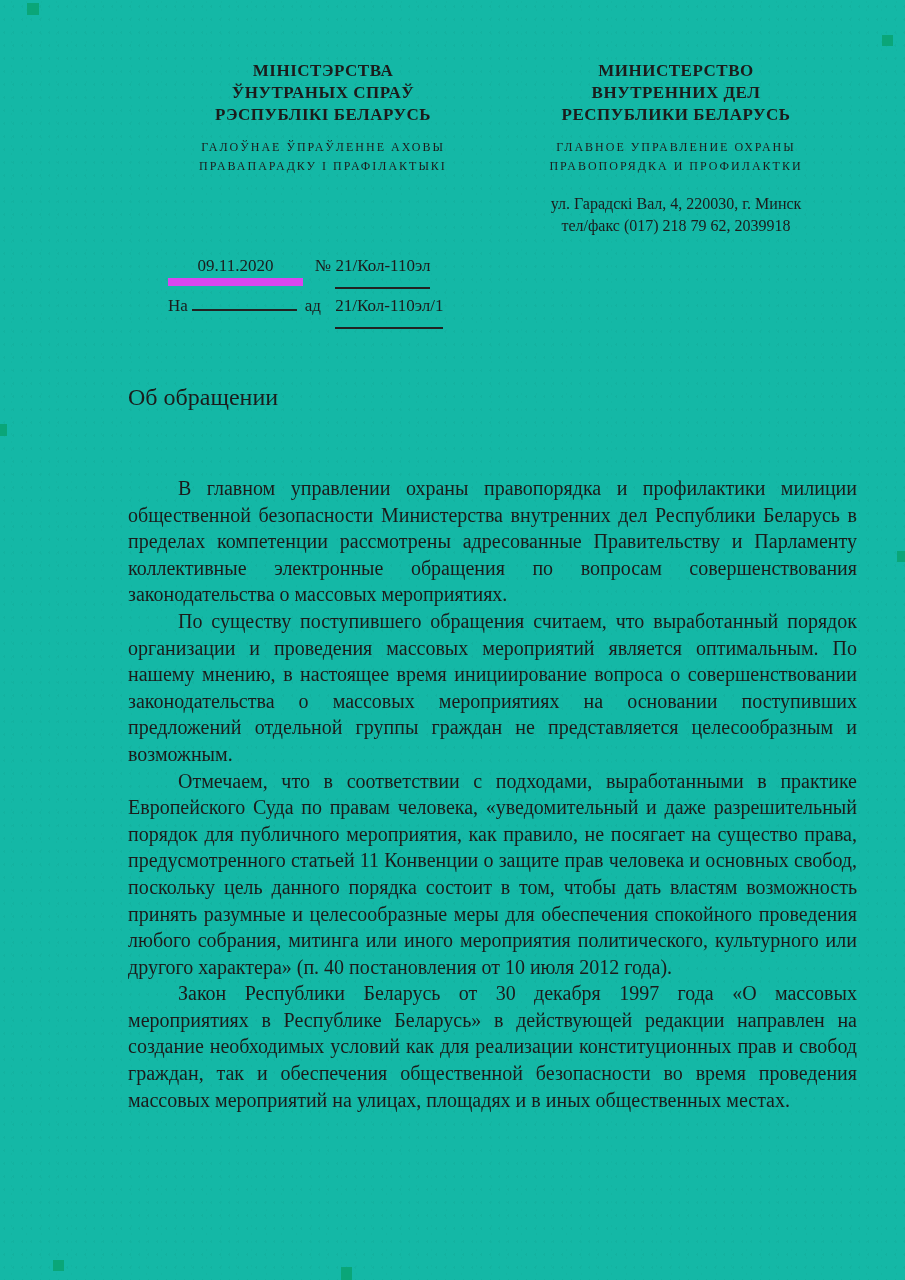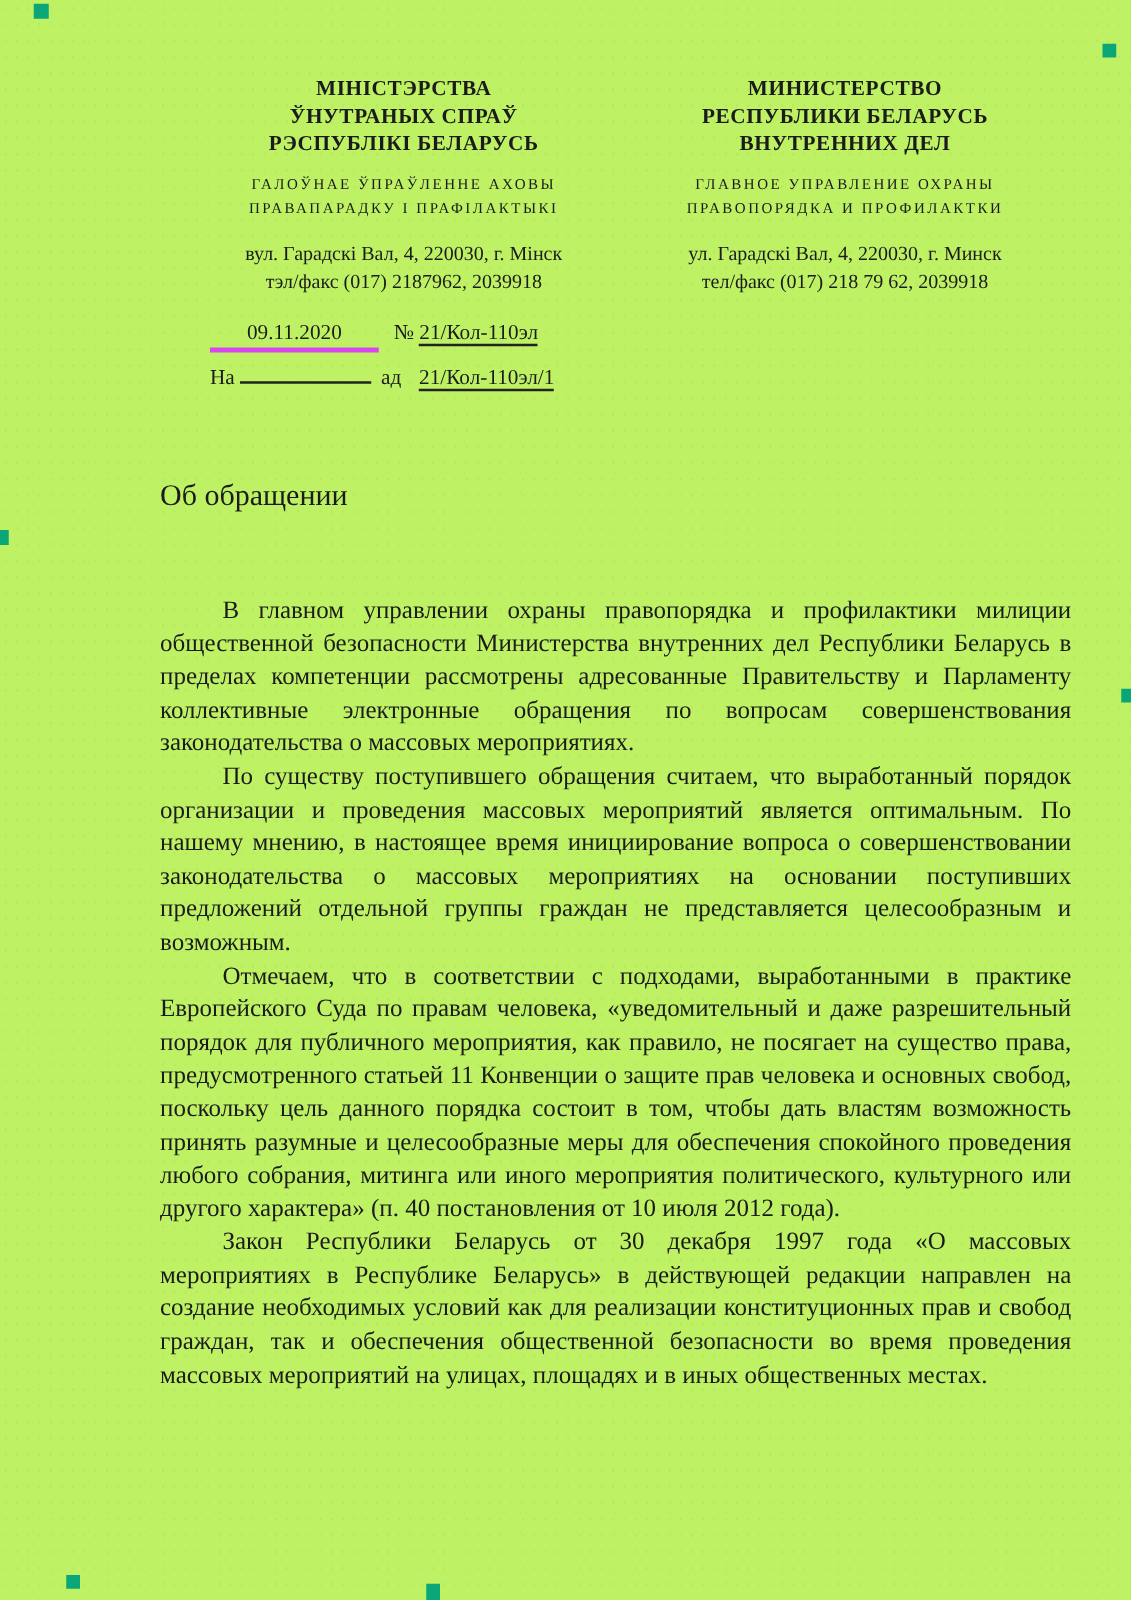--- a/index.html
+++ b/index.html
@@ -1,20 +1,20 @@
 <!DOCTYPE html>
 <html><head>
 <meta charset="utf-8">
 <style>
   html, body { margin: 0; padding: 0; background: #e8e8e8; }
   .page {
     position: relative;
     width: 905px; height: 1280px;
     margin: 0 auto;
-    background: #bef264;
+    background: #14b8a6;
     overflow: hidden;
     font-family: "Liberation Serif", "DejaVu Serif", serif;
     color: #1b1b1b;
   }
   
   .page::before {
     content: "";
     position: absolute; inset: 0;
     background-image:
       radial-gradient(rgba(0,0,0,0.035) 1px, transparent 1px),
@@ -45,23 +45,23 @@
   .addr-line {
     display: block;
     font-size: 16px; line-height: 21.5px;
     white-space: nowrap;
   }
 
   .ref { position: absolute; left: 168px; top: 254px; font-size: 17px; line-height: 24px; }
   .ref-row2 { margin-top: 8px; }
   .date-cell {
     display: inline-block; width: 135px; text-align: center;
-    border-bottom: 4px solid #d946ef;
+    border-bottom: 8px solid #d946ef;
   }
-  .u { border-bottom: 2px solid #222; padding-bottom: 0px; }
+  .u { border-bottom: 2px solid #222; padding-bottom: 12px; }
   .no-label { margin-left: 12px; }
   .blank-line {
     display: inline-block; width: 105px; height: 15px;
     border-bottom: 2px solid #222; margin-left: 4px;
     vertical-align: baseline;
   }
   .ad-label { margin-left: 8px; margin-top: 16px; }
   .reply-num { margin-left: 10px; }
 
   .subject {
@@ -85,30 +85,26 @@
 <div class="page" id="page">
 
   <div class="col left">
     <span class="org-line">МІНІСТЭРСТВА</span>
     <span class="org-line">ЎНУТРАНЫХ СПРАЎ</span>
     <span class="org-line">РЭСПУБЛІКІ БЕЛАРУСЬ</span>
     <div class="dept">
       <span class="dept-line">ГАЛОЎНАЕ ЎПРАЎЛЕННЕ АХОВЫ</span>
       <span class="dept-line">ПРАВАПАРАДКУ І ПРАФІЛАКТЫКІ</span>
     </div>
-    <div class="addr">
-      <span class="addr-line">вул. Гарадскі Вал, 4, 220030, г. Мінск</span>
-      <span class="addr-line">тэл/факс  (017) 2187962, 2039918</span>
-    </div>
   </div>
 
   <div class="col right">
     <span class="org-line">МИНИСТЕРСТВО</span>
+    <span class="org-line">ВНУТРЕННИХ  ДЕЛ</span>
     <span class="org-line">РЕСПУБЛИКИ БЕЛАРУСЬ</span>
-    <span class="org-line">ВНУТРЕННИХ  ДЕЛ</span>
     <div class="dept">
       <span class="dept-line">ГЛАВНОЕ УПРАВЛЕНИЕ ОХРАНЫ</span>
       <span class="dept-line">ПРАВОПОРЯДКА И ПРОФИЛАКТКИ</span>
     </div>
     <div class="addr">
       <span class="addr-line">ул. Гарадскі Вал, 4, 220030, г. Минск</span>
       <span class="addr-line">тел/факс  (017) 218 79 62,  2039918</span>
     </div>
   </div>
 

